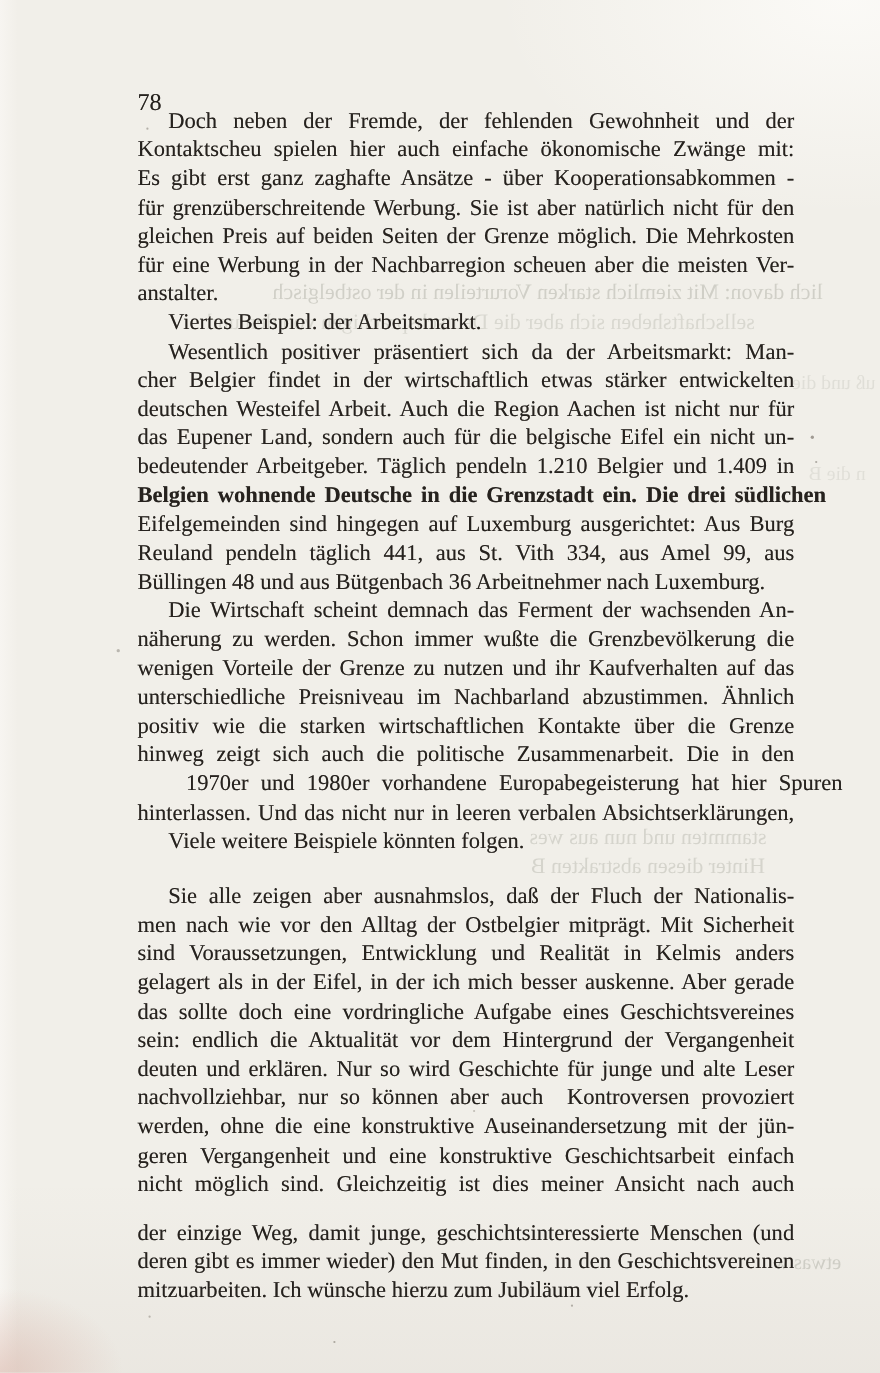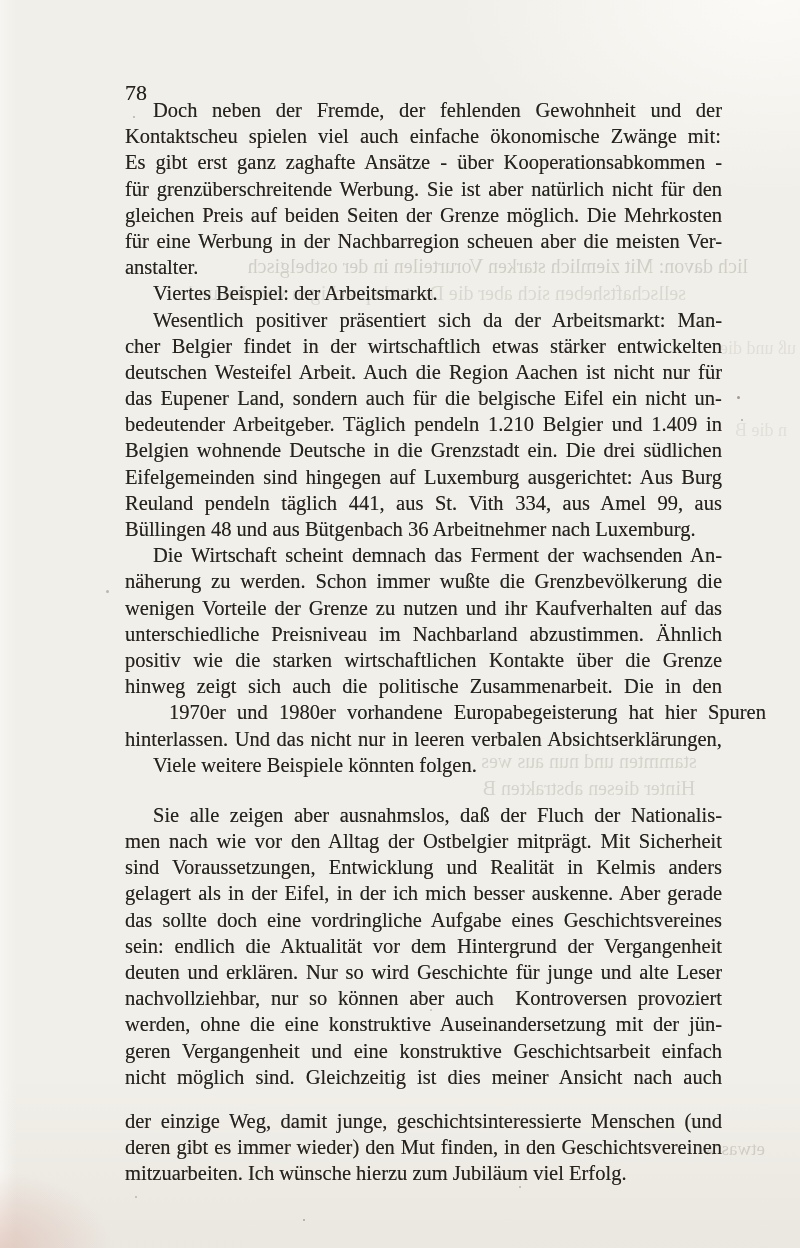--- a/index.html
+++ b/index.html
@@ -59,35 +59,35 @@
       <div class="speck" style="left: 106px; top: 590px; width: 3px; height: 3px; opacity: 0.4;"></div>
       <div class="speck" style="left: 430px; top: 1009px; width: 2px; height: 2px; opacity: 0.35;"></div>
       <div class="speck" style="left: 611px; top: 1124px; width: 2px; height: 2px; opacity: 0.5;"></div>
       <div class="speck" style="left: 519px; top: 1186px; width: 2px; height: 2px; opacity: 0.45;"></div>
       <div class="speck" style="left: 135px; top: 1196px; width: 2px; height: 2px; opacity: 0.4;"></div>
       <div class="speck" style="left: 303px; top: 1219px; width: 2px; height: 2px; opacity: 0.5;"></div>
     </div>
   <div class="pagenum">78</div>
   <div class="textblock">
       <div class="line" style="word-spacing: 9.58px;"><span class="txt" style="padding-left: 28px;">Doch neben der Fremde, der fehlenden Gewohnheit und der</span></div>
-      <div class="line" style="word-spacing: 6px;"><span class="txt">Kontaktscheu spielen viel auch einfache ökonomische Zwänge mit:</span></div>
+      <div class="line" style="word-spacing: 6px;"><span class="txt">Kontaktscheu spielen hier auch einfache ökonomische Zwänge mit:</span></div>
       <div class="line" style="word-spacing: 4.92px;"><span class="txt">Es gibt erst ganz zaghafte Ansätze - über Kooperationsabkommen -</span></div>
       <div class="line" style="word-spacing: 2.68px;"><span class="txt">für grenzüberschreitende Werbung. Sie ist aber natürlich nicht für den</span></div>
       <div class="line" style="word-spacing: 2.58px;"><span class="txt">gleichen Preis auf beiden Seiten der Grenze möglich. Die Mehrkosten</span></div>
       <div class="line" style="word-spacing: 2.49px;"><span class="txt">für eine Werbung in der Nachbarregion scheuen aber die meisten Ver-</span></div>
       <div class="line lastline"><span class="txt">anstalter.</span></div>
       <div class="line lastline"><span class="txt" style="padding-left: 28px;">Viertes Beispiel: der Arbeitsmarkt.</span></div>
       <div class="line" style="word-spacing: 6.94px; text-align: center;"><span class="txt" style="padding-left: 28px;">Wesentlich positiver präsentiert sich da der Arbeitsmarkt: Man-</span></div>
       <div class="line" style="word-spacing: 6.32px;"><span class="txt">cher Belgier findet in der wirtschaftlich etwas stärker entwickelten</span></div>
       <div class="line" style="word-spacing: 3.03px;"><span class="txt">deutschen Westeifel Arbeit. Auch die Region Aachen ist nicht nur für</span></div>
       <div class="line" style="word-spacing: 3.14px;"><span class="txt">das Eupener Land, sondern auch für die belgische Eifel ein nicht un-</span></div>
       <div class="line" style="word-spacing: 3.58px;"><span class="txt">bedeutender Arbeitgeber. Täglich pendeln 1.210 Belgier und 1.409 in</span></div>
-      <div class="line" style="word-spacing: 2.95px;"><span class="txt">Belgien wohnende Deutsche in die Grenzstadt ein. Die drei südlichen</span></div>
+      <div class="line" style="word-spacing: 2.95px; font-weight: bold;"><span class="txt">Belgien wohnende Deutsche in die Grenzstadt ein. Die drei südlichen</span></div>
       <div class="line" style="word-spacing: 3.33px;"><span class="txt">Eifelgemeinden sind hingegen auf Luxemburg ausgerichtet: Aus Burg</span></div>
-      <div class="line" style="word-spacing: 6.43px;"><span class="txt">Reuland pendeln täglich 441, aus St. Vith 334, aus Amel 99, aus</span></div>
+      <div class="line" style="word-spacing: 6.43px; text-align: right;"><span class="txt">Reuland pendeln täglich 441, aus St. Vith 334, aus Amel 99, aus</span></div>
       <div class="line lastline"><span class="txt">Büllingen 48 und aus Bütgenbach 36 Arbeitnehmer nach Luxemburg.</span></div>
       <div class="line" style="word-spacing: 3.53px;"><span class="txt" style="padding-left: 28px;">Die Wirtschaft scheint demnach das Ferment der wachsenden An-</span></div>
       <div class="line" style="word-spacing: 4.68px;"><span class="txt">näherung zu werden. Schon immer wußte die Grenzbevölkerung die</span></div>
       <div class="line" style="word-spacing: 2.85px;"><span class="txt">wenigen Vorteile der Grenze zu nutzen und ihr Kaufverhalten auf das</span></div>
       <div class="line" style="word-spacing: 6.91px;"><span class="txt">unterschiedliche Preisniveau im Nachbarland abzustimmen. Ähnlich</span></div>
       <div class="line" style="word-spacing: 7.31px;"><span class="txt">positiv wie die starken wirtschaftlichen Kontakte über die Grenze</span></div>
       <div class="line" style="word-spacing: 6.24px;"><span class="txt">hinweg zeigt sich auch die politische Zusammenarbeit. Die in den</span></div>
       <div class="line" style="word-spacing: 5.99px; margin-left: 44px;"><span class="txt">1970er und 1980er vorhandene Europabegeisterung hat hier Spuren</span></div>
       <div class="line" style="word-spacing: 1.47px;"><span class="txt">hinterlassen. Und das nicht nur in leeren verbalen Absichtserklärungen,</span></div>
       <div class="line lastline"><span class="txt" style="padding-left: 28px;">Viele weitere Beispiele könnten folgen.</span></div>

